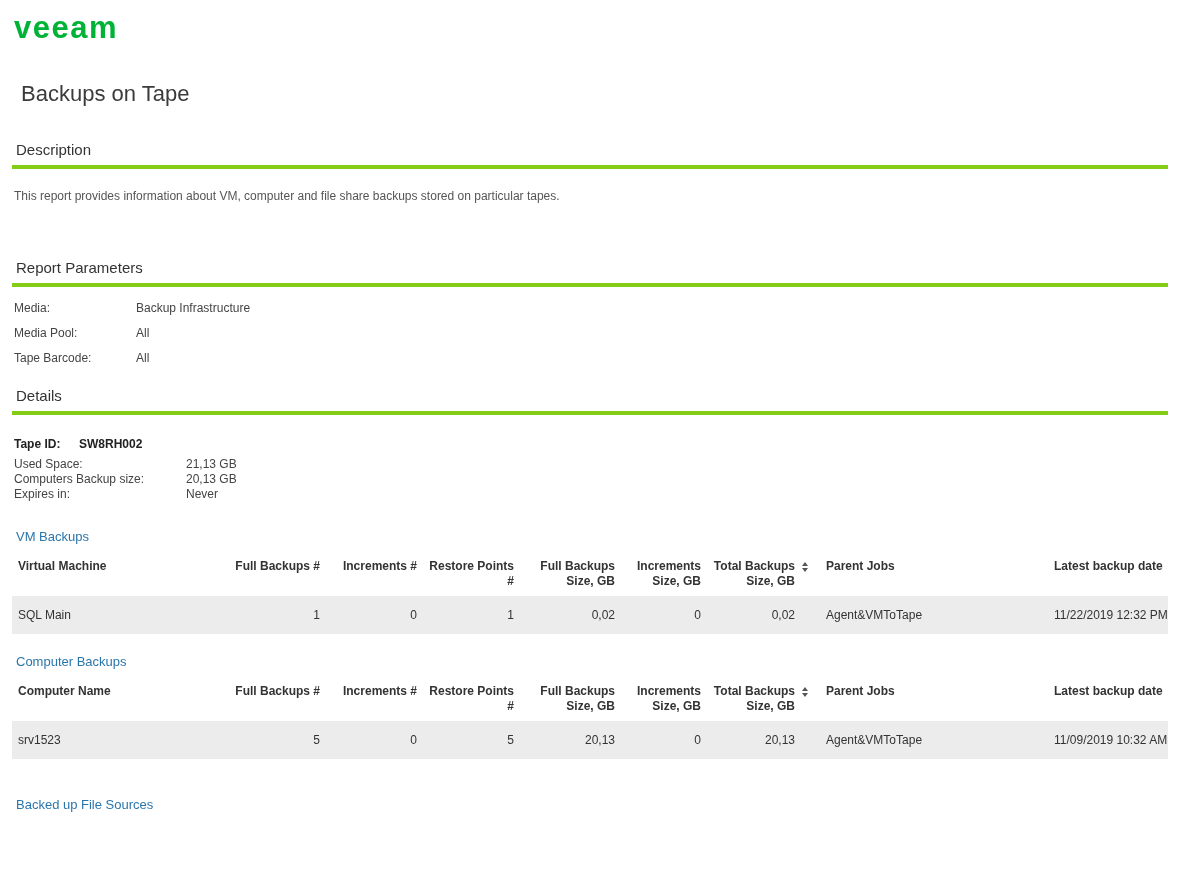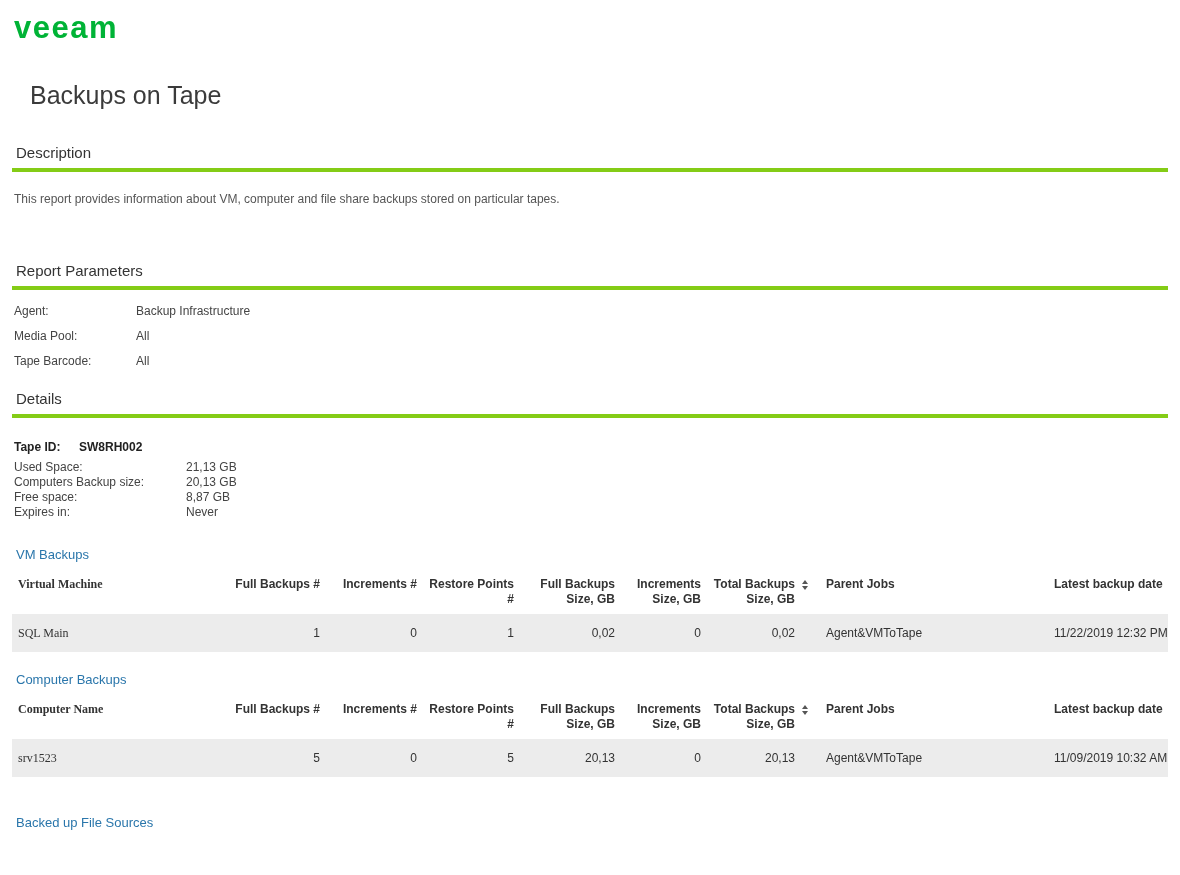--- a/index.html
+++ b/index.html
@@ -15,24 +15,24 @@
     font-size: 31px;
     font-weight: 700;
     color: #00b336;
     letter-spacing: 1.5px;
     line-height: 1;
     margin: 4px 0 0 2px;
   }
 
   
   .page-title {
-    font-size: 25px;
+    font-size: 22px;
     font-weight: 400;
     color: #3b3b3b;
-    margin: 38px 0 0 18px;
+    margin: 38px 0 0 9px;
   }
 
   
   .section { margin-top: 34px; }
   .section-heading {
     font-size: 15px;
     font-weight: 400;
     color: #333;
     padding: 0 0 7px 4px;
     border-bottom: 4px solid #84cc16;
@@ -63,21 +63,21 @@
     font-weight: 700;
     color: #333;
     vertical-align: top;
     padding: 3px 0 7px 0;
     line-height: 15px;
   }
   td { font-size: 12px; color: #333; padding: 12px 0; line-height: 14px; }
   tr.data-row td { background: #ececec; }
   .al { text-align: left; }
   .ar { text-align: right; }
-  .c-first { padding-left: 6px; font-family: Liberation Serif, serif; }
+  .c-first { padding-left: 6px; }
   .c-pr { padding-right: 12px; }
   .c-pl { padding-left: 19px; }
   .hl { display: block; }
   .hl:empty { display: none; }
 
   
   .hwrap { position: relative; display: inline-block; }
   .sort-icon {
     position: absolute;
     right: -13px;
@@ -110,21 +110,21 @@
 
   <div class="section">
     <div class="section-heading">Description</div>
     <div class="desc-text">This report provides information about VM, computer and file share backups stored on particular tapes.</div>
   </div>
 
   <div class="section" style="margin-top:56px;">
     <div class="section-heading">Report Parameters</div>
     <div style="margin-top:14px;">
       <div class="kv">
-        <span class="k">Agent:</span>
+        <span class="k">Media:</span>
         <span class="v">Backup Infrastructure</span>
       </div>
       <div class="kv">
         <span class="k">Media Pool:</span>
         <span class="v">All</span>
       </div>
       <div class="kv">
         <span class="k">Tape Barcode:</span>
         <span class="v">All</span>
       </div>
@@ -140,24 +140,20 @@
     </div>
 
     <div style="margin-top:6px;">
       <div class="kv">
         <span class="k">Used Space:</span>
         <span class="v">21,13 GB</span>
       </div>
       <div class="kv">
         <span class="k">Computers Backup size:</span>
         <span class="v">20,13 GB</span>
-      </div>
-      <div class="kv">
-        <span class="k">Free space:</span>
-        <span class="v">8,87 GB</span>
       </div>
       <div class="kv">
         <span class="k">Expires in:</span>
         <span class="v">Never</span>
       </div>
     </div>
 
     <div class="table-block" style="margin-top:28px;">
       <div class="subtable-title">VM Backups</div>
       <table class="wide">

